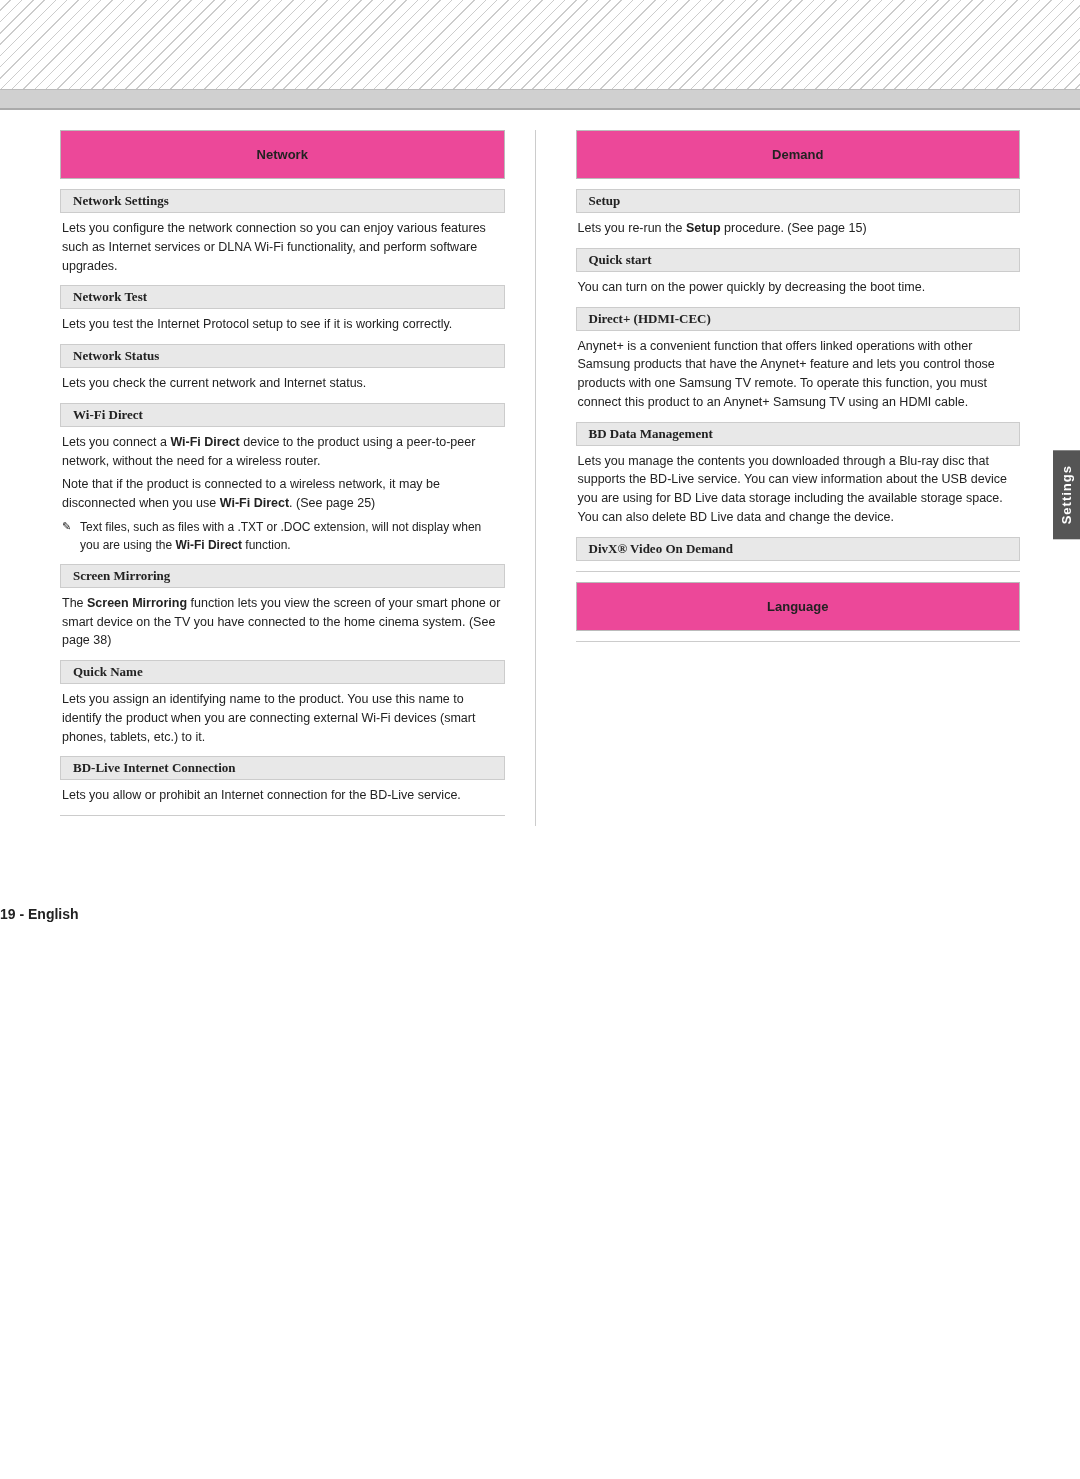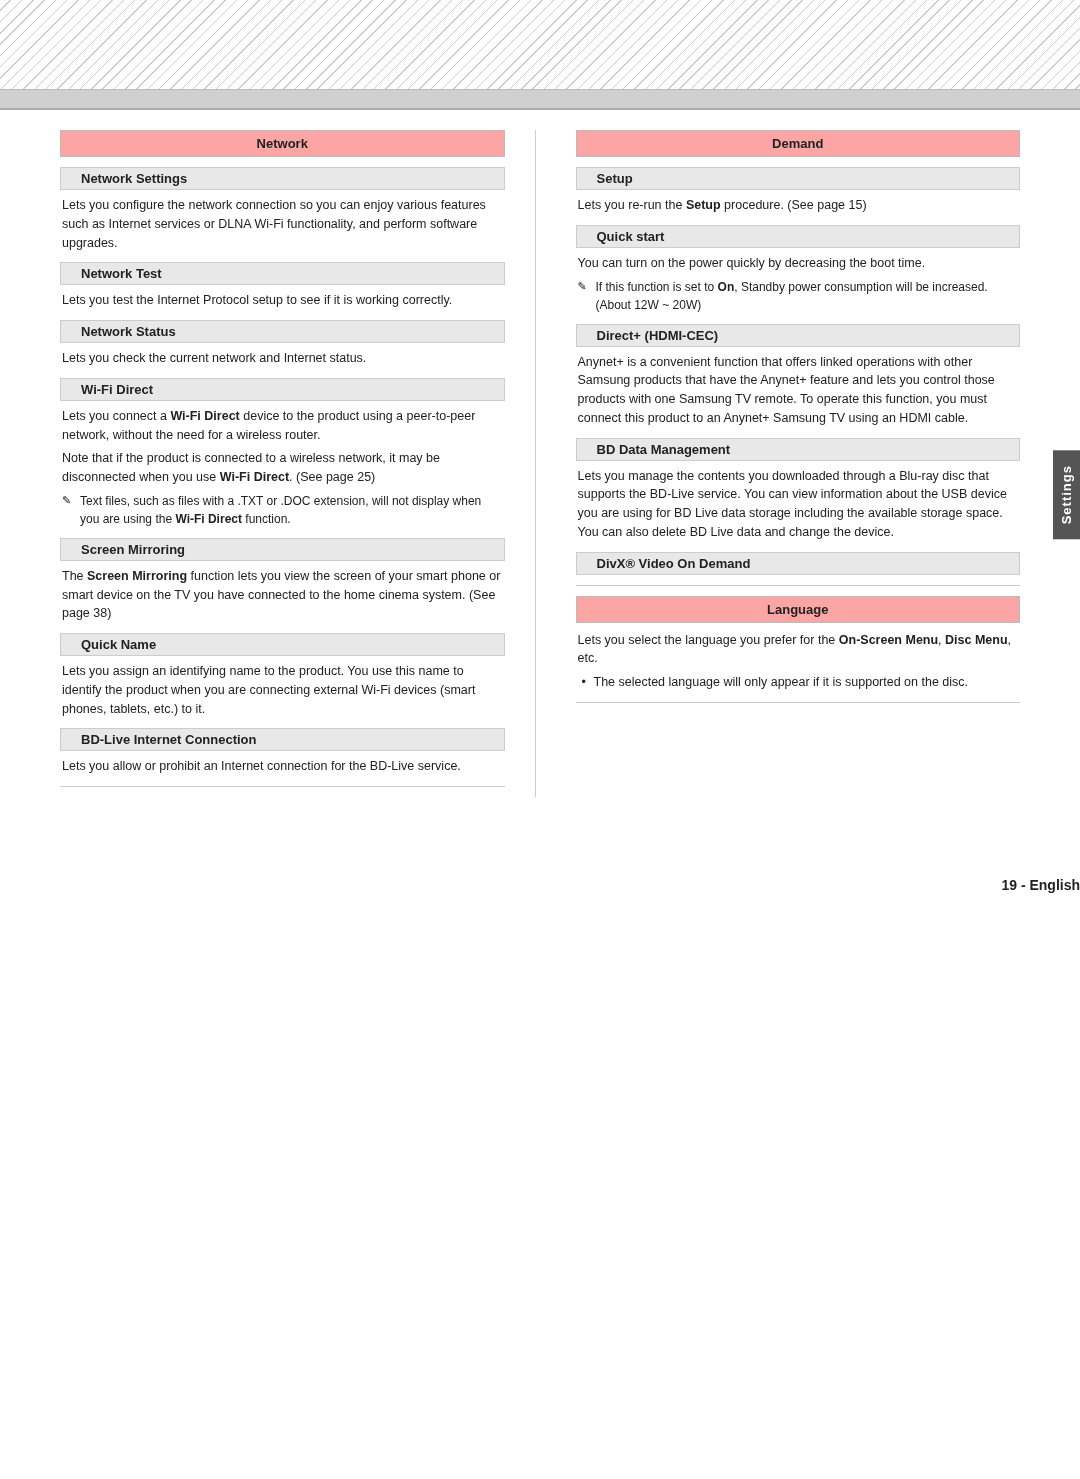--- a/index.html
+++ b/index.html
@@ -54,38 +54,39 @@
     }
 
     
     .col-right {
       flex: 1;
       padding-left: 10px;
     }
 
     
     .section-header {
-      background-color: #fca5a5;
+      background-color: #ec4899;
       text-align: center;
       font-weight: bold;
       font-size: 13px;
-      padding: 5px 8px;
+      padding: 16px 8px;
       margin-bottom: 8px;
       border: 1px solid #bbb;
     }
 
     
     .subsection-header {
       background-color: #e8e8e8;
       font-weight: bold;
       font-size: 13px;
-      padding: 3px 20px;
+      padding: 3px 12px;
       margin-top: 10px;
       margin-bottom: 6px;
       border: 1px solid #ccc;
+      font-family: Liberation Serif, serif;
     }
 
     .section-body {
       font-size: 12.5px;
       line-height: 1.5;
       margin-bottom: 6px;
       padding: 0 2px;
     }
 
     .section-body p {
@@ -139,21 +140,21 @@
       text-orientation: mixed;
       transform: rotate(180deg);
       padding: 15px 6px;
       font-size: 13px;
       font-weight: bold;
       letter-spacing: 1px;
     }
 
     
     .page-footer {
-      text-align: right;
+      text-align: left;
       margin-top: 40px;
       font-size: 14px;
       font-weight: bold;
       padding-bottom: 20px;
     }
   </style>
 </head>
 <body>
 
 <div class="top-pattern"></div>
@@ -214,42 +215,37 @@
     <div class="section-header">Demand</div>
 
     <div class="subsection-header">Setup</div>
     <div class="section-body">
       <p>Lets you re-run the <strong>Setup</strong> procedure. (See page 15)</p>
     </div>
 
     <div class="subsection-header">Quick start</div>
     <div class="section-body">
       <p>You can turn on the power quickly by decreasing the boot time.</p>
-      <div class="note">If this function is set to <strong>On</strong>, Standby power consumption will be increased. (About 12W ~ 20W)</div>
     </div>
 
     <div class="subsection-header">Direct+ (HDMI-CEC)</div>
     <div class="section-body">
       <p>Anynet+ is a convenient function that offers linked operations with other Samsung products that have the Anynet+ feature and lets you control those products with one Samsung TV remote. To operate this function, you must connect this product to an Anynet+ Samsung TV using an HDMI cable.</p>
     </div>
 
     <div class="subsection-header">BD Data Management</div>
     <div class="section-body">
       <p>Lets you manage the contents you downloaded through a Blu-ray disc that supports the BD-Live service. You can view information about the USB device you are using for BD Live data storage including the available storage space. You can also delete BD Live data and change the device.</p>
     </div>
 
     <div class="subsection-header">DivX® Video On Demand</div>
 
     <hr class="divider">
 
     <div class="section-header">Language</div>
-    <div class="section-body">
-      <p>Lets you select the language you prefer for the <strong>On-Screen Menu</strong>, <strong>Disc Menu</strong>, etc.</p>
-      <div class="bullet">The selected language will only appear if it is supported on the disc.</div>
-    </div>
 
     <hr class="divider">
 
   </div>
 
 </div>
 
 <div class="page-footer">
   <span>19 - English</span>
 </div>

